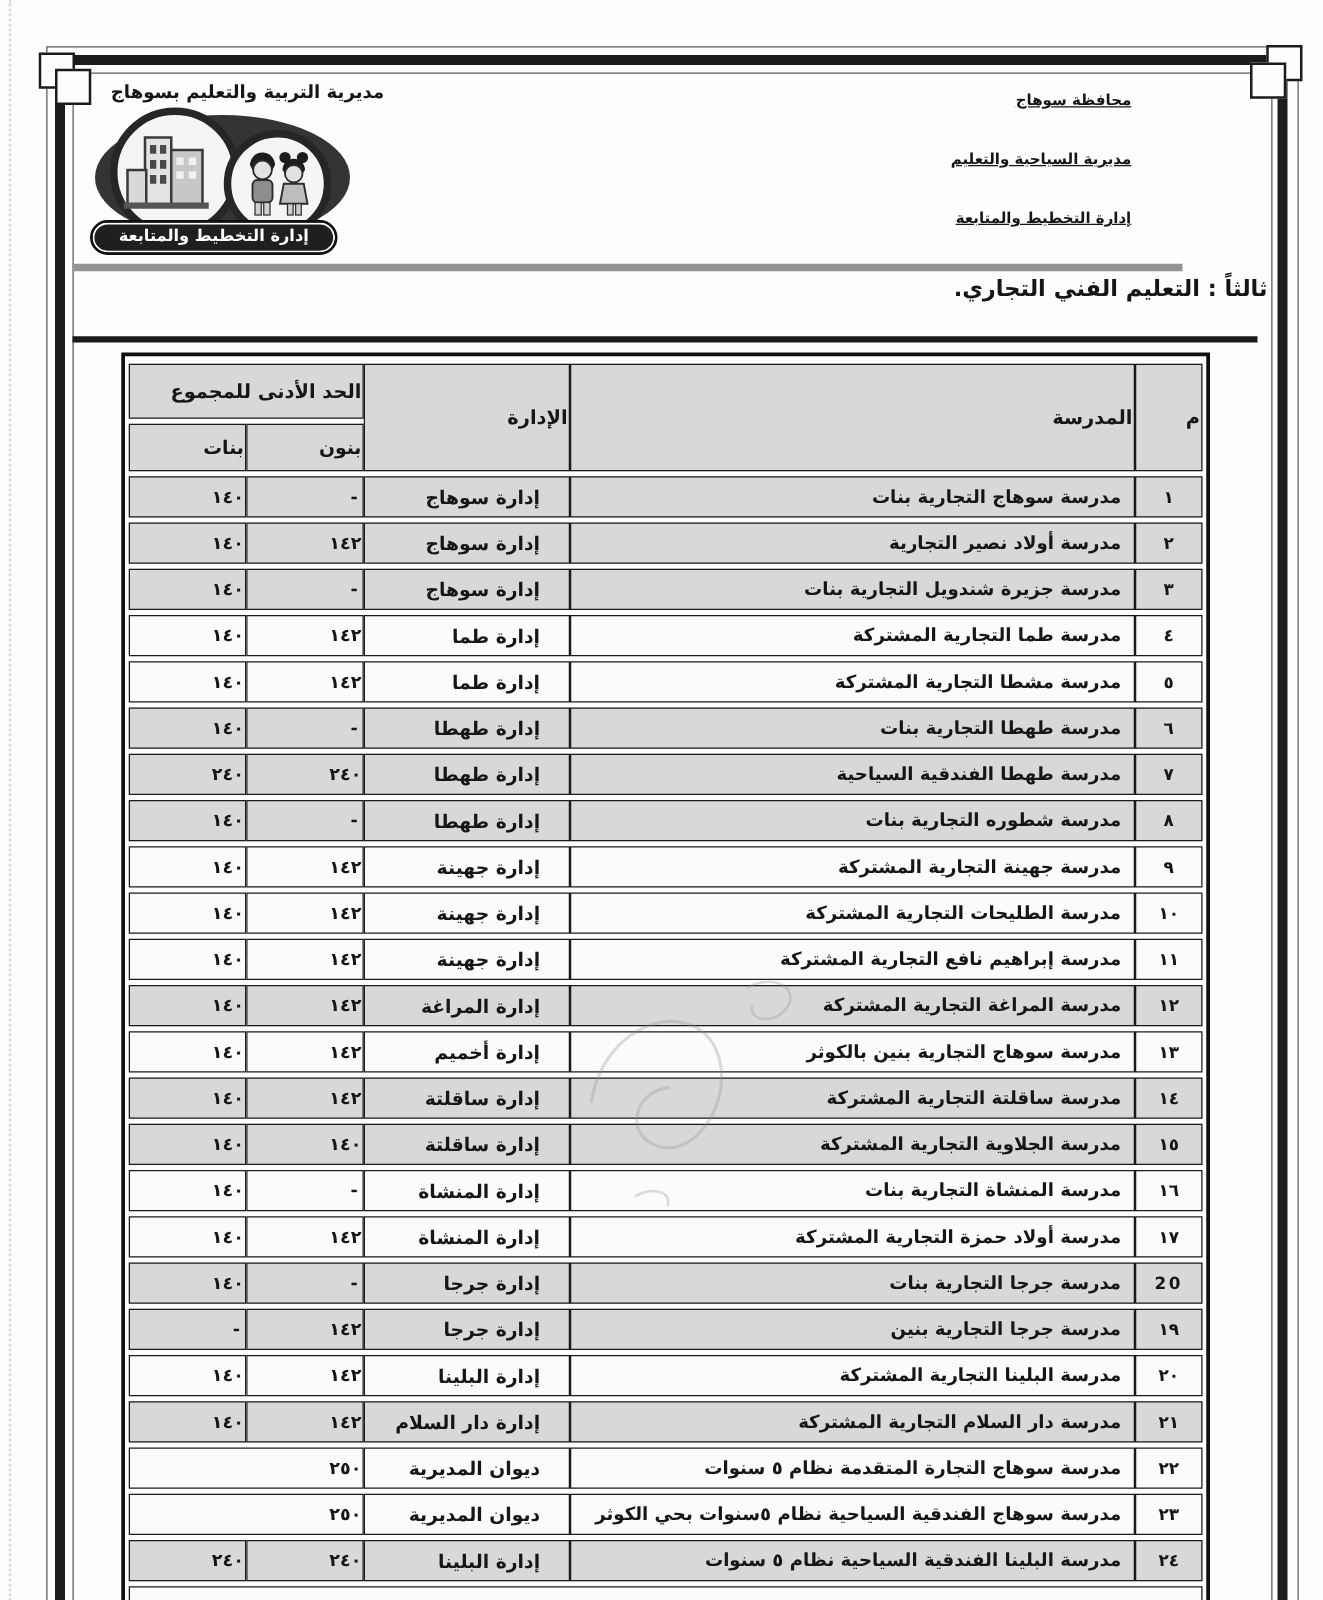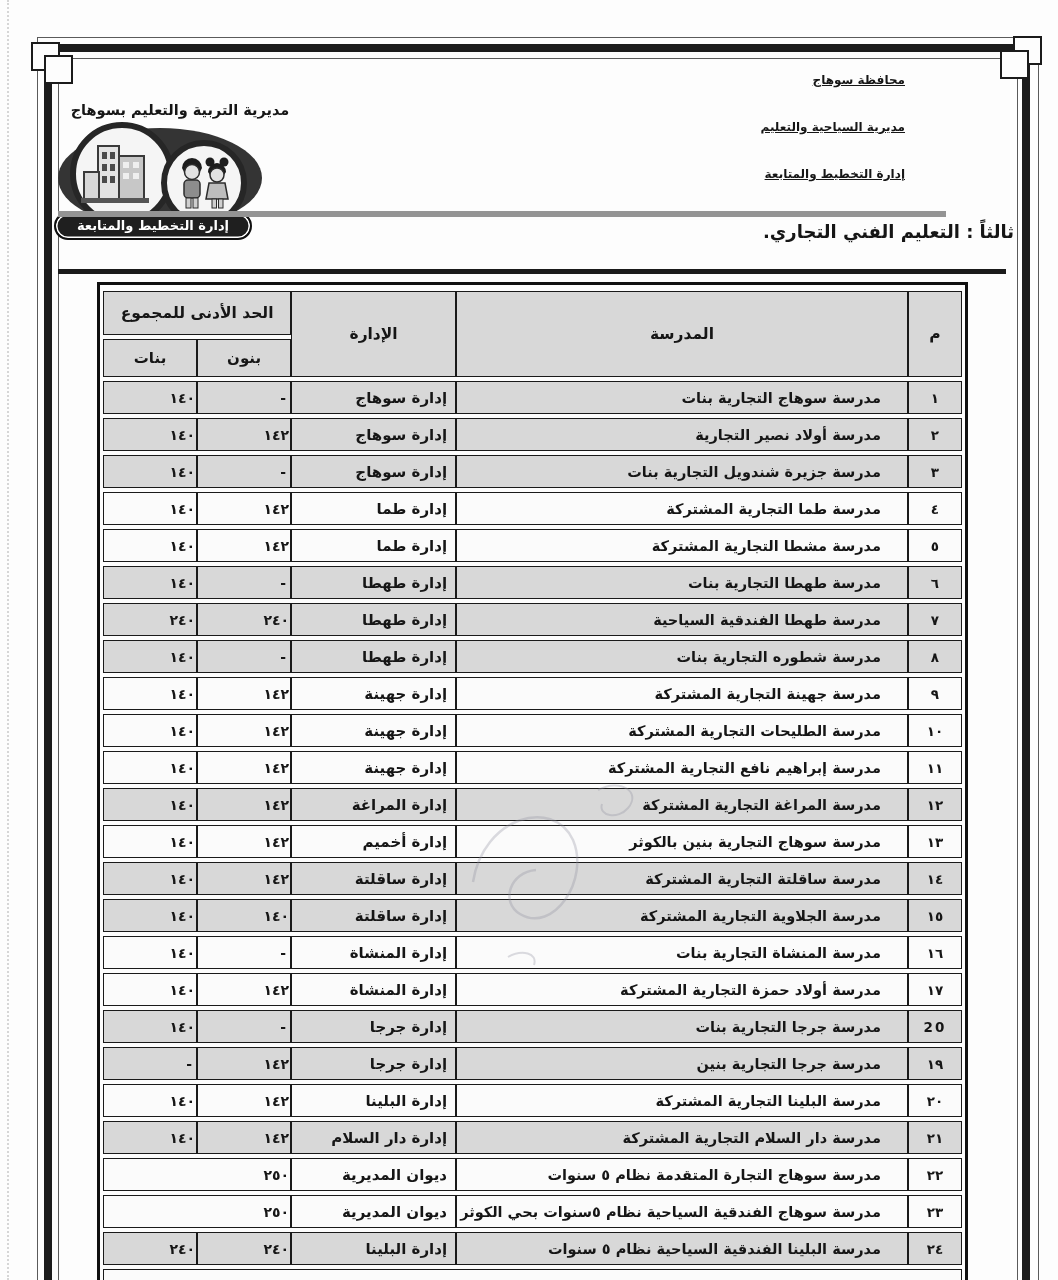--- a/index.html
+++ b/index.html
@@ -19,21 +19,21 @@
   
   .edge-dotted{position:absolute;left:7px;top:0;height:1280px;border-left:2px dotted #c2c2c2;opacity:.65;}
   .frame-outer{position:absolute;left:37px;top:37px;width:1000px;height:1290px;border:1px solid #5a5a5a;}
   .frame-band{position:absolute;left:44px;top:44px;width:970px;height:1290px;border:8px solid #1c1c1c;}
   .frame-inner{position:absolute;left:58px;top:58px;width:958px;height:1290px;border:1px solid #5a5a5a;}
   .corner-sq{position:absolute;width:25px;height:25px;border:2.5px solid #1b1b1b;background:var(--paper);}
   
   .gov-header{position:absolute;top:68px;right:153px;text-align:right;direction:rtl;}
   .gov-header div{font-size:12px;font-weight:bold;line-height:24px;margin-bottom:23px;white-space:nowrap;text-decoration:underline;}
   
-  .logo{position:absolute;left:50px;top:66px;width:268px;margin-top:36px;}
+  .logo{position:absolute;left:68px;top:66px;width:268px;}
   .logo-title{font-size:14.5px;font-weight:bold;direction:rtl;text-align:center;width:260px;}
   .logo-art{margin-top:2px;margin-left:4px;display:block;}
   .ribbon{
     position:absolute;left:4px;top:110px;width:178px;
     background:#1f1f1f;color:#fff;border:2px solid #101010;
     box-shadow:inset 0 0 0 1.5px #fff;
     border-radius:14px;padding:4px 8px 5px;
     font-size:13px;font-weight:bold;text-align:center;direction:rtl;white-space:nowrap;
   }
   
@@ -47,26 +47,26 @@
   
   .table-wrap{
     position:absolute;left:97px;top:282px;width:871px;
     border:3px solid #101010;border-bottom-width:5px;
     padding:2px 3px;box-sizing:border-box;background:var(--paper);
   }
   table{width:100%;border-collapse:separate;border-spacing:0 4px;direction:rtl;table-layout:fixed;}
   col.c-num{width:6.3%;} col.c-school{width:52.6%;} col.c-admin{width:19.2%;}
   col.c-boys{width:10.95%;} col.c-girls{width:10.95%;}
   th,td{border:1.8px solid var(--border);font-weight:bold;background:var(--rowwhite);overflow:hidden;}
-  th{background:var(--shade);font-size:15.5px;}
+  th{background:var(--shade);font-size:15.5px;text-align:right;}
   .h1{height:40px;} .h2{height:34px;font-size:15px;}
   td{height:29px;font-size:14.5px;}
   .num-cell{text-align:center;letter-spacing:2px;font-size:13.5px;}
-  .school-cell{text-align:right;padding-right:26px;}
-  .admin-cell{text-align:right;padding-right:8px;font-size:15px;}
+  .school-cell{text-align:right;padding-right:10px;}
+  .admin-cell{text-align:right;padding-right:23px;font-size:15px;}
   .min-cell{text-align:right;letter-spacing:3px;font-size:14px;}
   tr.shaded td{background:var(--shade);}
   td.empty-cell{height:30px;background:var(--rowwhite);}
   
   .scribble{position:absolute;left:438px;top:762px;opacity:.30;}
 </style>
 </head>
 <body>
 
 <div class="edge-dotted"></div>

